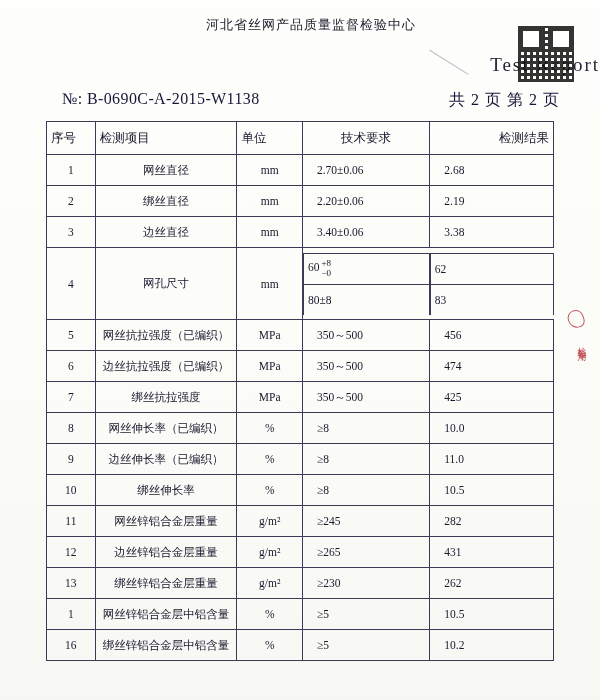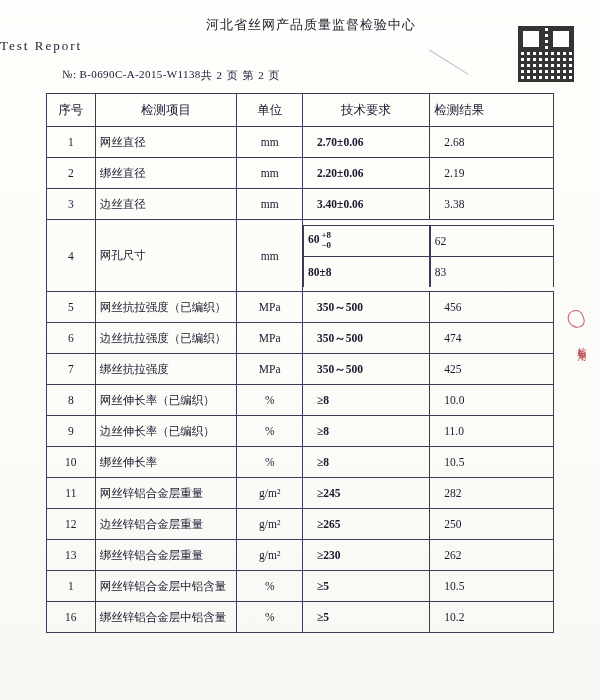--- a/index.html
+++ b/index.html
@@ -31,31 +31,31 @@
   }
   .main-title {
     text-align: center;
     font-size: 26px;
     font-weight: bold;
     letter-spacing: 10px;
     margin-top: 10px;
     color: #15152b;
   }
   .sub-title {
-    text-align: left;
-    font-size: 13px;
+    text-align: right;
+    font-size: 19px;
     letter-spacing: 2px;
-    margin-top: 4px;
+    margin-top: 20px;
     color: #24243a;
   }
   .meta-row {
     margin: 14px 40px 2px 62px;
     display: flex;
-    justify-content: flex-start;
-    font-size: 11px;
+    justify-content: space-between;
+    font-size: 16px;
     color: #16163a;
   }
   .meta-no { letter-spacing: 0.4px; }
   .meta-pages { letter-spacing: 1px; }
 
   table.report {
     border-collapse: collapse;
     margin: 10px auto 0 auto;
     width: 508px;
     background: transparent;
@@ -63,28 +63,28 @@
   table.report th, table.report td {
     border: 1px solid #3b3b55;
     font-size: 11.5px;
     color: #18182e;
     padding: 0 4px;
     height: 30px;
     vertical-align: middle;
   }
   table.report th {
     font-weight: normal;
-    text-align: center;
+    text-align: left;
     height: 32px;
     font-size: 12.5px;
   }
   .c-no { width: 44px; text-align: center; }
-  .c-item { width: 150px; }
+  .c-item { width: 150px; text-align: center; }
   .c-unit { width: 62px; text-align: center; font-size: 10px; }
-  .c-req { width: 118px; text-align: left; padding-left: 14px !important; font-weight: bold; }
+  .c-req { width: 118px; text-align: left; padding-left: 14px !important; }
   .c-res { width: 118px; text-align: left; padding-left: 14px !important; }
   td.c-req, td.c-res { font-family: "Liberation Serif", serif; }
 
   .tall { height: 72px; }
   .sub-cell {
     border: none !important;
     padding: 0 !important;
   }
   .split-inner {
     width: 100%;
@@ -185,21 +185,21 @@
     <span class="meta-pages">共 2 页 第 2 页</span>
   </div>
 
   <table class="report">
     <thead>
       <tr>
         <th class="c-no">序号</th>
         <th class="c-item">检测项目</th>
         <th class="c-unit">单位</th>
         <th class="c-req" style="text-align:center;padding-left:4px !important;">技术要求</th>
-        <th class="c-res" style="text-align:left;padding-left:4px !important;font-family:Liberation Mono, monospace;">检测结果</th>
+        <th class="c-res" style="text-align:right;padding-left:4px !important;font-family:Liberation Mono, monospace;">检测结果</th>
       </tr>
     </thead>
     <tbody>
       <tr>
         <td class="c-no">1</td>
         <td class="c-item">网丝直径</td>
         <td class="c-unit">mm</td>
         <td class="c-req">2.70±0.06</td>
         <td class="c-res">2.68</td>
       </tr>
@@ -297,21 +297,21 @@
         <td class="c-item">网丝锌铝合金层重量</td>
         <td class="c-unit">g/m²</td>
         <td class="c-req">≥245</td>
         <td class="c-res">282</td>
       </tr>
       <tr>
         <td class="c-no">12</td>
         <td class="c-item">边丝锌铝合金层重量</td>
         <td class="c-unit">g/m²</td>
         <td class="c-req">≥265</td>
-        <td class="c-res">250</td>
+        <td class="c-res">431</td>
       </tr>
       <tr>
         <td class="c-no">13</td>
         <td class="c-item">绑丝锌铝合金层重量</td>
         <td class="c-unit">g/m²</td>
         <td class="c-req">≥230</td>
         <td class="c-res">262</td>
       </tr>
       <tr>
         <td class="c-no">1</td>

